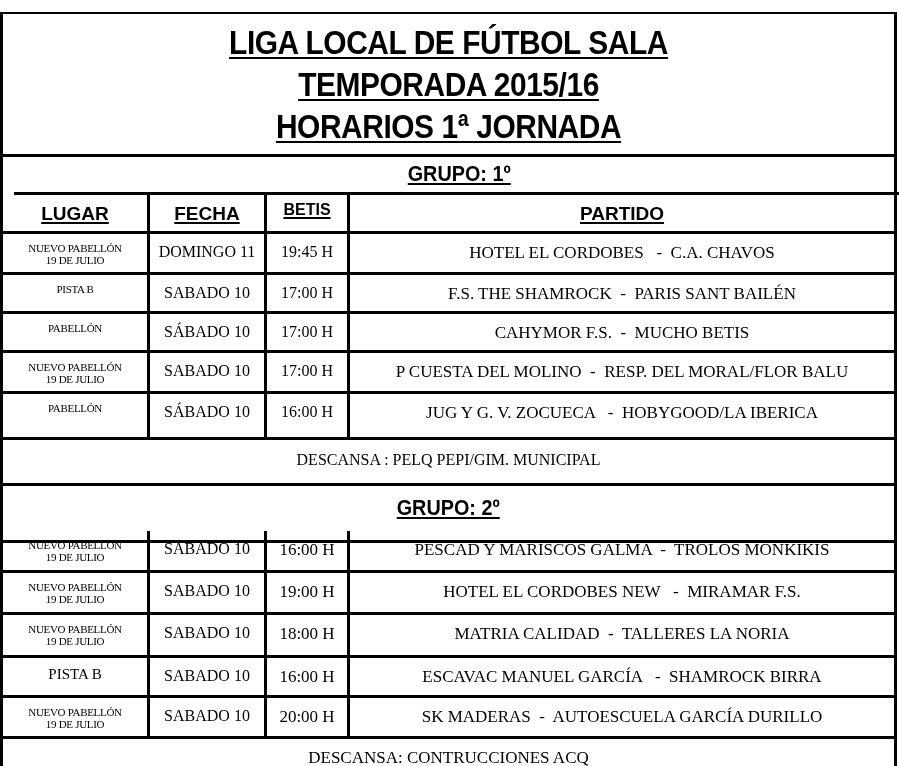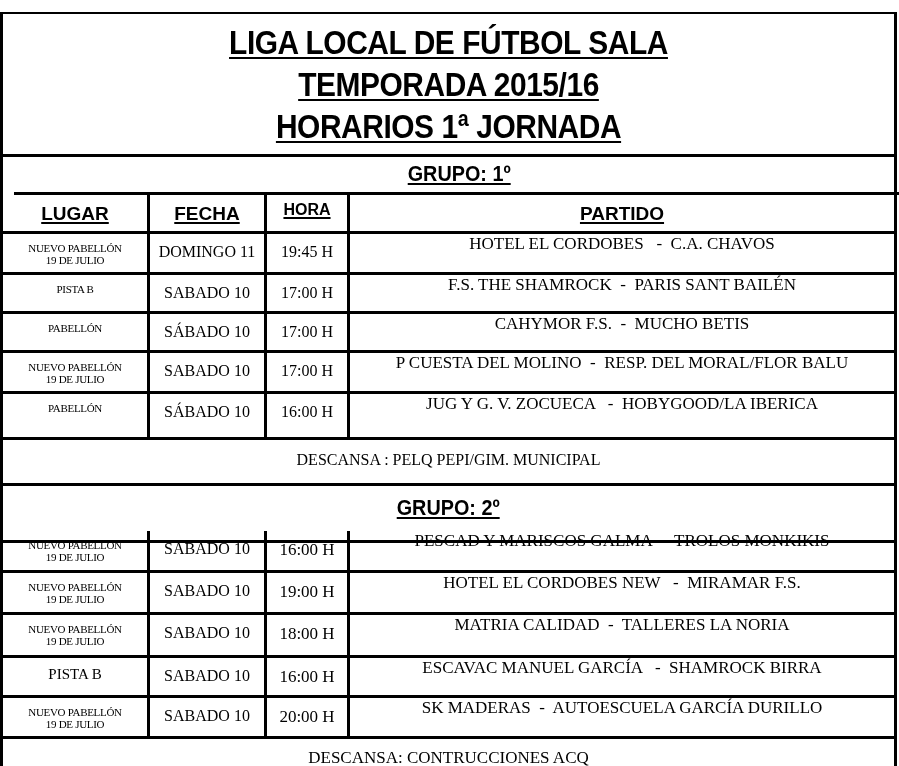--- a/index.html
+++ b/index.html
@@ -46,41 +46,41 @@
   .c-partido { left: 344px; width: 547px; border-left: 3px solid #000; }
   .hdr-text {
     font-family: "Liberation Sans", sans-serif; font-weight: bold; font-size: 19px;
     text-decoration: underline; text-decoration-thickness: 2px; text-underline-offset: 2px;
     display: inline-block; margin-top: 8px;
   }
   .hdr-hora { font-size: 16px; margin-top: 6px; }
   .lugar-text { font-size: 11px; line-height: 12px; display: inline-block; margin-top: 8px; letter-spacing: -0.3px; }
   .lugar-big { font-size: 15px; margin-top: 10px; letter-spacing: 0; }
   .val-text { font-size: 16px; display: inline-block; margin-top: 9px; }
-  .partido-text { font-size: 17px; display: inline-block; white-space: pre; }
+  .partido-text { font-size: 17px; display: inline-block; margin-top: 9px; white-space: pre; }
 </style>
 </head>
 <body>
 
 <div class="sheet">
 
   <div class="title-block">
     <div class="title-line" style="top:10px;"><span>LIGA LOCAL DE FÚTBOL SALA</span></div>
     <div class="title-line" style="top:52px;"><span>TEMPORADA 2015/16</span></div>
     <div class="title-line" style="top:94px;"><span>HORARIOS 1ª JORNADA</span></div>
   </div>
 
   <div class="band" style="top:140px; height:41px;margin-left:11px;">
     <div class="group-title" style="margin-top:7px;"><span>GRUPO: 1º</span></div>
   </div>
 
   <div class="row" style="top:181px; height:39px;">
     <div class="cell c-lugar"><span class="hdr-text">LUGAR</span></div>
     <div class="cell c-fecha"><span class="hdr-text">FECHA</span></div>
-    <div class="cell c-hora"><span class="hdr-text hdr-hora">HORA</span></div>
+    <div class="cell c-hora"><span class="hdr-text hdr-hora">BETIS</span></div>
     <div class="cell c-partido"><span class="hdr-text">PARTIDO</span></div>
   </div>
 
   <div class="row" style="top:220px; height:41px;">
     <div class="cell c-lugar"><span class="lugar-text"><span>NUEVO PABELLÓN</span><br><span>19 DE JULIO</span></span></div>
     <div class="cell c-fecha"><span class="val-text">DOMINGO 11</span></div>
     <div class="cell c-hora"><span class="val-text">19:45 H</span></div>
     <div class="cell c-partido"><span class="partido-text">HOTEL EL CORDOBES   -  C.A. CHAVOS</span></div>
   </div>
 

